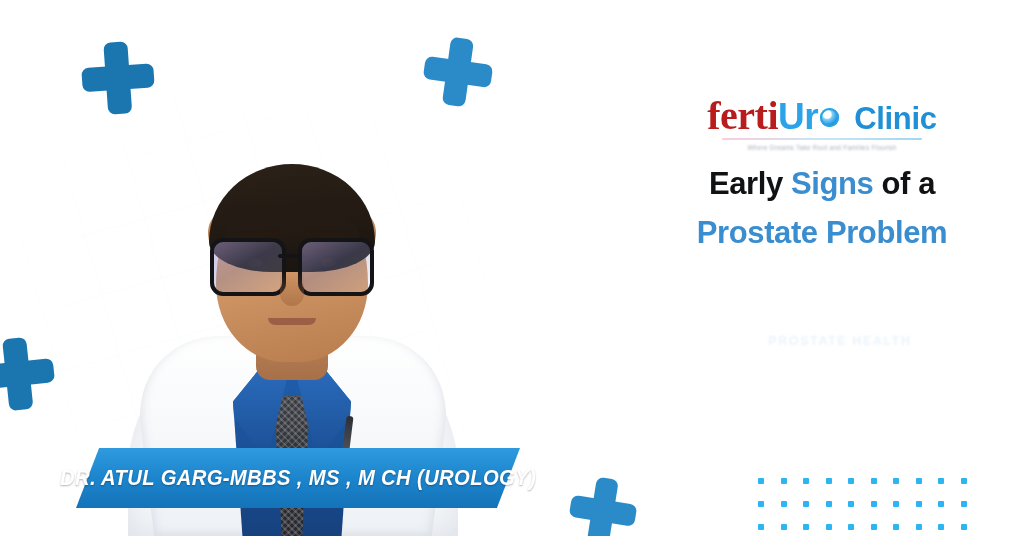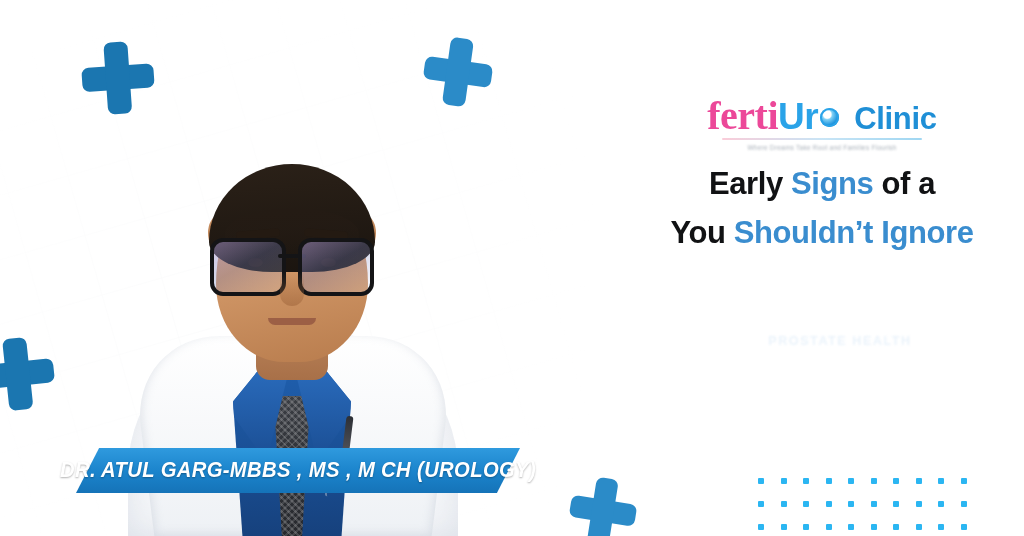--- a/index.html
+++ b/index.html
@@ -119,21 +119,21 @@
     background:linear-gradient(180deg,#2c2f35,#55585f);border-radius:3px;transform:rotate(7deg);
   }
   .doc-pocket{
     position:absolute;left:214px;top:330px;width:58px;height:46px;
     border-left:2px solid rgba(178,188,202,.5);border-top:2px solid rgba(178,188,202,.45);
     border-radius:3px;transform:rotate(3deg);
   }
 
   
   .name-banner{
-    position:absolute;left:76px;top:448px;width:444px;height:45px;
+    position:absolute;left:76px;top:448px;width:444px;height:60px;
   }
   .name-banner .shape{
     position:absolute;inset:0;
     background:linear-gradient(180deg,#2f9ade 0%,#1b84cc 52%,#1573b8 100%);
     clip-path:polygon(5.2% 0%,100% 0%,94.8% 100%,0% 100%);
     box-shadow:0 3px 7px rgba(0,0,0,.28);
   }
   .name-banner .outline{
     position:absolute;inset:-3px;
     background:#17181a;
@@ -149,21 +149,21 @@
     text-shadow:0 1px 2px rgba(0,0,0,.3);
   }
 
   
   .right{position:absolute;left:620px;top:0;width:404px;height:536px;}
 
   .logo{position:absolute;left:52px;top:96px;width:300px;text-align:center;}
   .logo-row{display:flex;align-items:baseline;justify-content:center;line-height:1;}
   .logo-ferti{
     font-family:"Liberation Serif",serif;font-weight:700;font-size:40px;
-    color:#ec4899;letter-spacing:-.5px;
+    color:#b91c1c;letter-spacing:-.5px;
   }
   .logo-uro{
     font-family:"Liberation Sans",sans-serif;font-weight:700;font-size:37px;
     color:#2aa3e8;letter-spacing:-.5px;
   }
   .logo-ring{
     display:inline-block;width:19px;height:19px;border-radius:50%;
     background:
       radial-gradient(circle at 38% 34%, #ffffff 0 22%, #7fd0f5 30%, #1f94dd 62%, #0f6fae 100%);
     box-shadow:0 0 0 2px #2aa3e8 inset;
@@ -281,23 +281,21 @@
         <span class="logo-clinic">Clinic</span>
       </div>
       <div class="logo-rule"></div>
       <div class="logo-tag">Where Dreams Take Root and Families Flourish</div>
     </div>
 
     <div class="headline">
       <div>
         <span>Early </span><span class="b">Signs</span><span> of a</span>
       </div>
-      <div>
-        <span>You </span><span class="b">Shouldn’t Ignore</span>
-      </div>
+      <div class="b">Prostate Problem</div>
     </div>
 
     <div class="ghost">PROSTATE HEALTH</div>
 
 
     <div class="dots">
       <span></span>
         <span></span>
         <span></span>
         <span></span>

